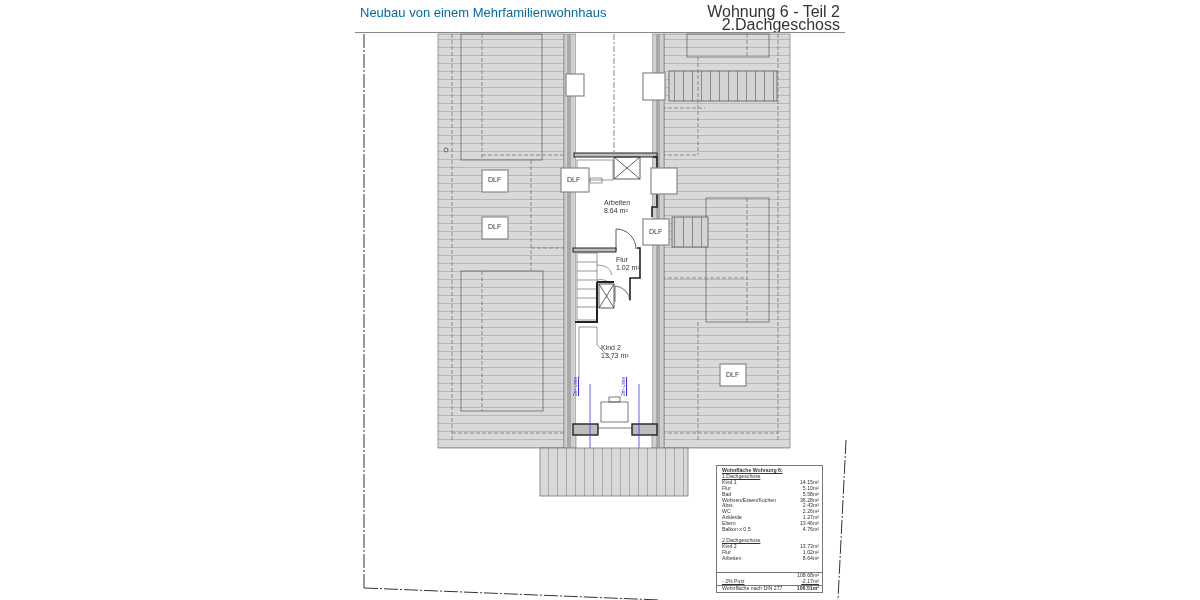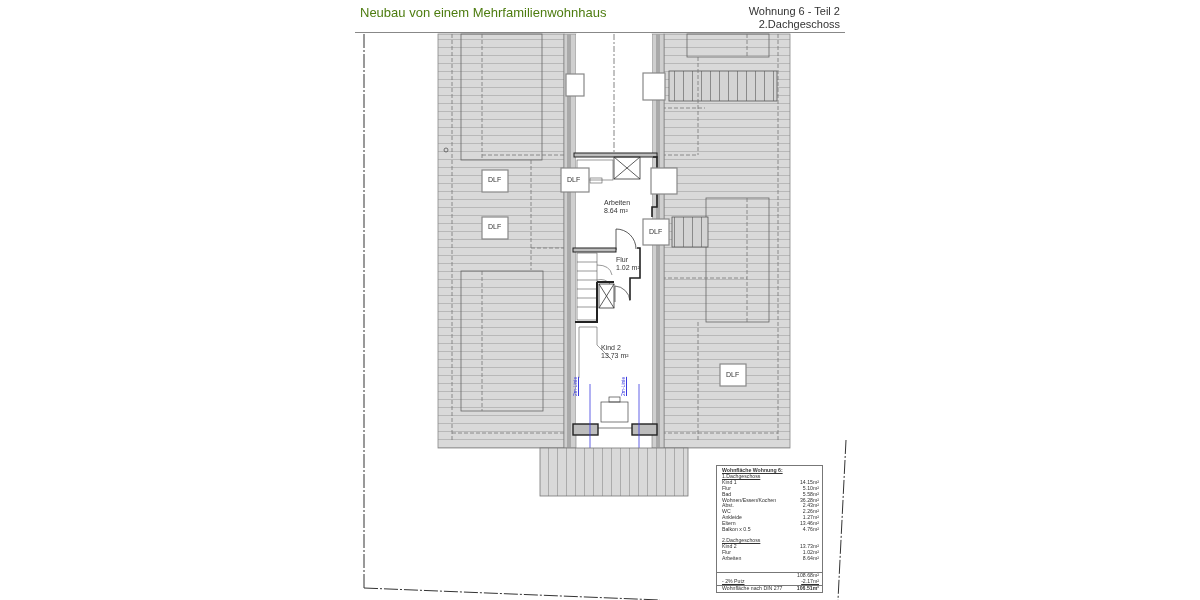--- a/index.html
+++ b/index.html
@@ -1,18 +1,18 @@
 <!DOCTYPE html>
 <html><head>
 <meta charset="utf-8">
 <style>
   html,body{margin:0;padding:0;background:#fff;}
   body{width:1200px;height:600px;position:relative;overflow:hidden;font-family:"Liberation Sans",sans-serif;color:#222;}
-  .title-left{position:absolute;left:360px;top:5px;font-size:13px;color:#4d7c0f;}
-  .title-right{position:absolute;right:360px;top:5px;font-size:11px;color:#333;text-align:right;line-height:13px;}
+  .title-left{position:absolute;left:360px;top:5px;font-size:13px;color:#0369a1;}
+  .title-right{position:absolute;right:360px;top:5px;font-size:16px;color:#333;text-align:right;line-height:13px;}
   .header-rule{position:absolute;left:355px;top:32px;width:490px;height:1px;background:#888;}
   svg.plan{position:absolute;left:0;top:0;}
   .area-table{position:absolute;left:716px;top:465px;width:105px;height:126px;border:1px solid #777;background:#fff;font-size:5.2px;line-height:5.9px;color:#333;}
   .area-table .inner{padding:2px 3px 0 5px;}
   .area-table .hd{font-weight:bold;text-decoration:underline;}
   .area-table .sec{text-decoration:underline;}
   .area-table .row{display:flex;justify-content:space-between;}
   .area-table .gap{height:5px;}
   .area-table .totals{position:absolute;left:0;right:0;bottom:0;border-top:1px solid #777;}
   .area-table .totals .row{padding:0 3px 0 5px;}

